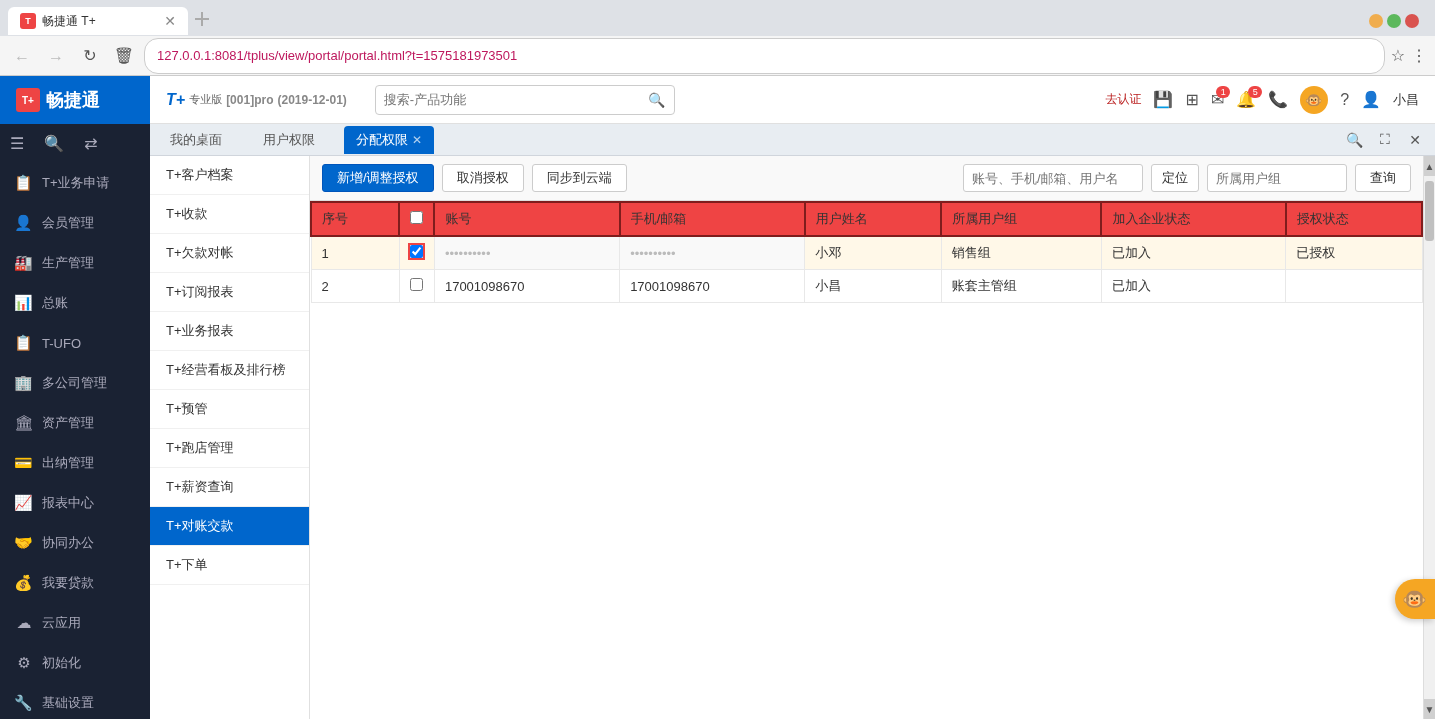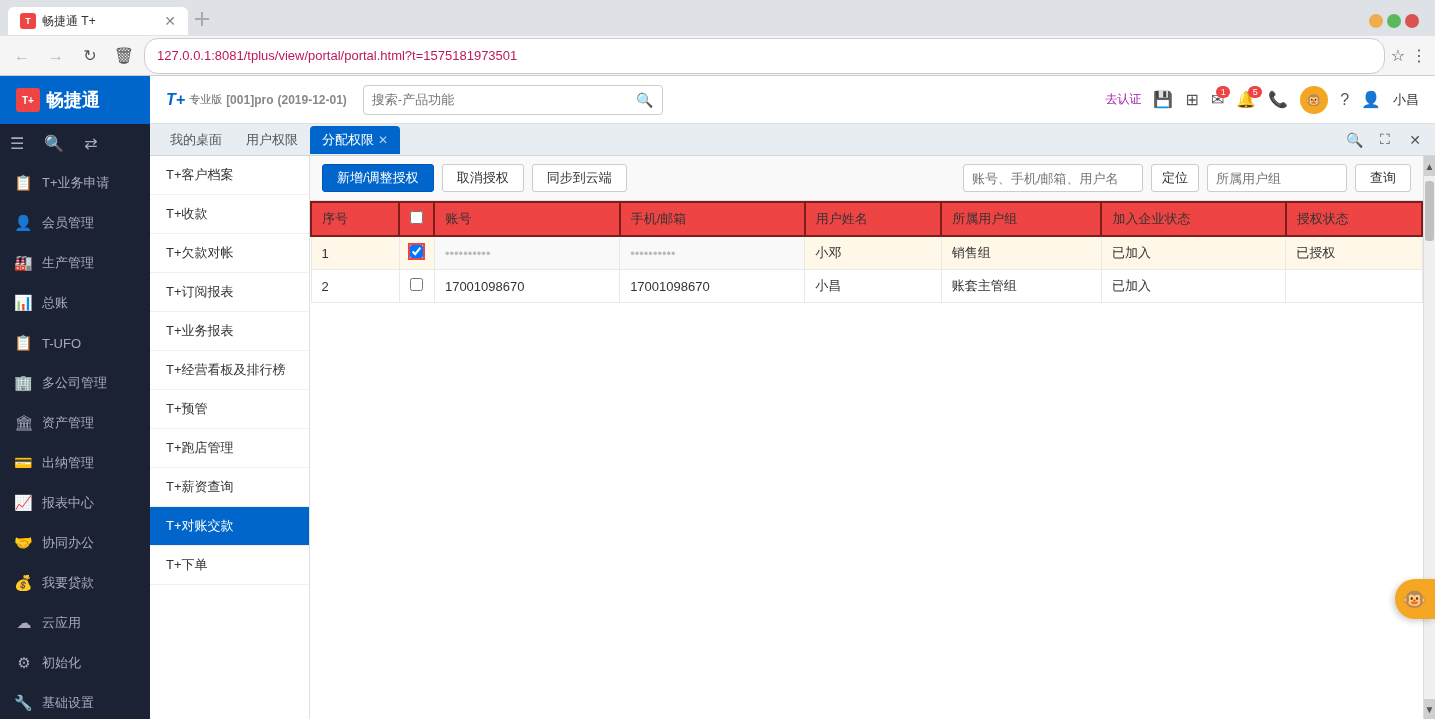--- a/index.html
+++ b/index.html
@@ -35,31 +35,31 @@
     
     .main-content { flex: 1; display: flex; flex-direction: column; background: #f0f2f5; overflow: hidden; }
 
     
     .top-header { background: #fff; display: flex; align-items: center; padding: 0 16px; height: 48px; border-bottom: 1px solid #e0e0e0; gap: 12px; }
     .app-title { display: flex; align-items: center; gap: 4px; font-size: 16px; font-weight: bold; color: #333; }
     .app-title .tplus { color: #0066cc; font-style: italic; font-weight: bold; }
     .app-title .edition { font-size: 11px; color: #666; font-weight: normal; }
     .app-title .company { font-size: 12px; color: #888; }
     .app-title .date { font-size: 12px; color: #888; }
-    .search-bar { flex: 1; max-width: 300px; display: flex; align-items: center; border: 1px solid #ccc; border-radius: 4px; padding: 0 8px; height: 30px; gap: 4px; margin-left: 4px; }
+    .search-bar { flex: 1; max-width: 300px; display: flex; align-items: center; border: 1px solid #ccc; border-radius: 4px; padding: 0 8px; height: 30px; gap: 4px; margin-left: 16px; }
     .search-bar input { border: none; outline: none; font-size: 13px; color: #666; width: 100%; }
     .search-icon { color: #888; font-size: 14px; cursor: pointer; }
     .header-actions { display: flex; align-items: center; gap: 12px; margin-left: auto; }
     .header-action-btn { display: flex; align-items: center; justify-content: center; cursor: pointer; position: relative; color: #555; font-size: 16px; }
     .badge { position: absolute; top: -4px; right: -6px; background: #e44; color: #fff; font-size: 9px; border-radius: 8px; padding: 1px 4px; min-width: 14px; text-align: center; }
-    .auth-link { color: #a21caf; font-size: 12px; cursor: pointer; text-decoration: none; margin-left: 17px; }
+    .auth-link { color: #b91c1c; font-size: 12px; cursor: pointer; text-decoration: none; margin-left: 17px; }
     .user-avatar { width: 28px; height: 28px; border-radius: 50%; background: #f5a623; display: flex; align-items: center; justify-content: center; color: #fff; font-size: 14px; cursor: pointer; overflow: hidden; }
 
     
-    .tab-bar { background: #e8edf2; display: flex; align-items: center; padding: 0 8px; height: 32px; border-bottom: 1px solid #d0d5dc; gap: 0; }
+    .tab-bar { background: #e8edf2; display: flex; align-items: center; padding: 0 8px; height: 32px; border-bottom: 1px solid #d0d5dc; gap: 17px; }
     .tab-item { display: flex; align-items: center; padding: 0 12px; height: 28px; font-size: 13px; cursor: pointer; color: #555; border-radius: 4px 4px 0 0; gap: 4px; }
     .tab-item.active { background: #0066cc; color: #fff; }
     .tab-item .tab-close-icon { font-size: 12px; opacity: 0.7; }
     .tab-search-btn { margin-left: auto; display: flex; align-items: center; gap: 6px; }
     .tab-btn { width: 24px; height: 24px; display: flex; align-items: center; justify-content: center; cursor: pointer; color: #555; font-size: 14px; border-radius: 3px; }
 
     
     .content-area { display: flex; flex: 1; overflow: hidden; }
 
     

